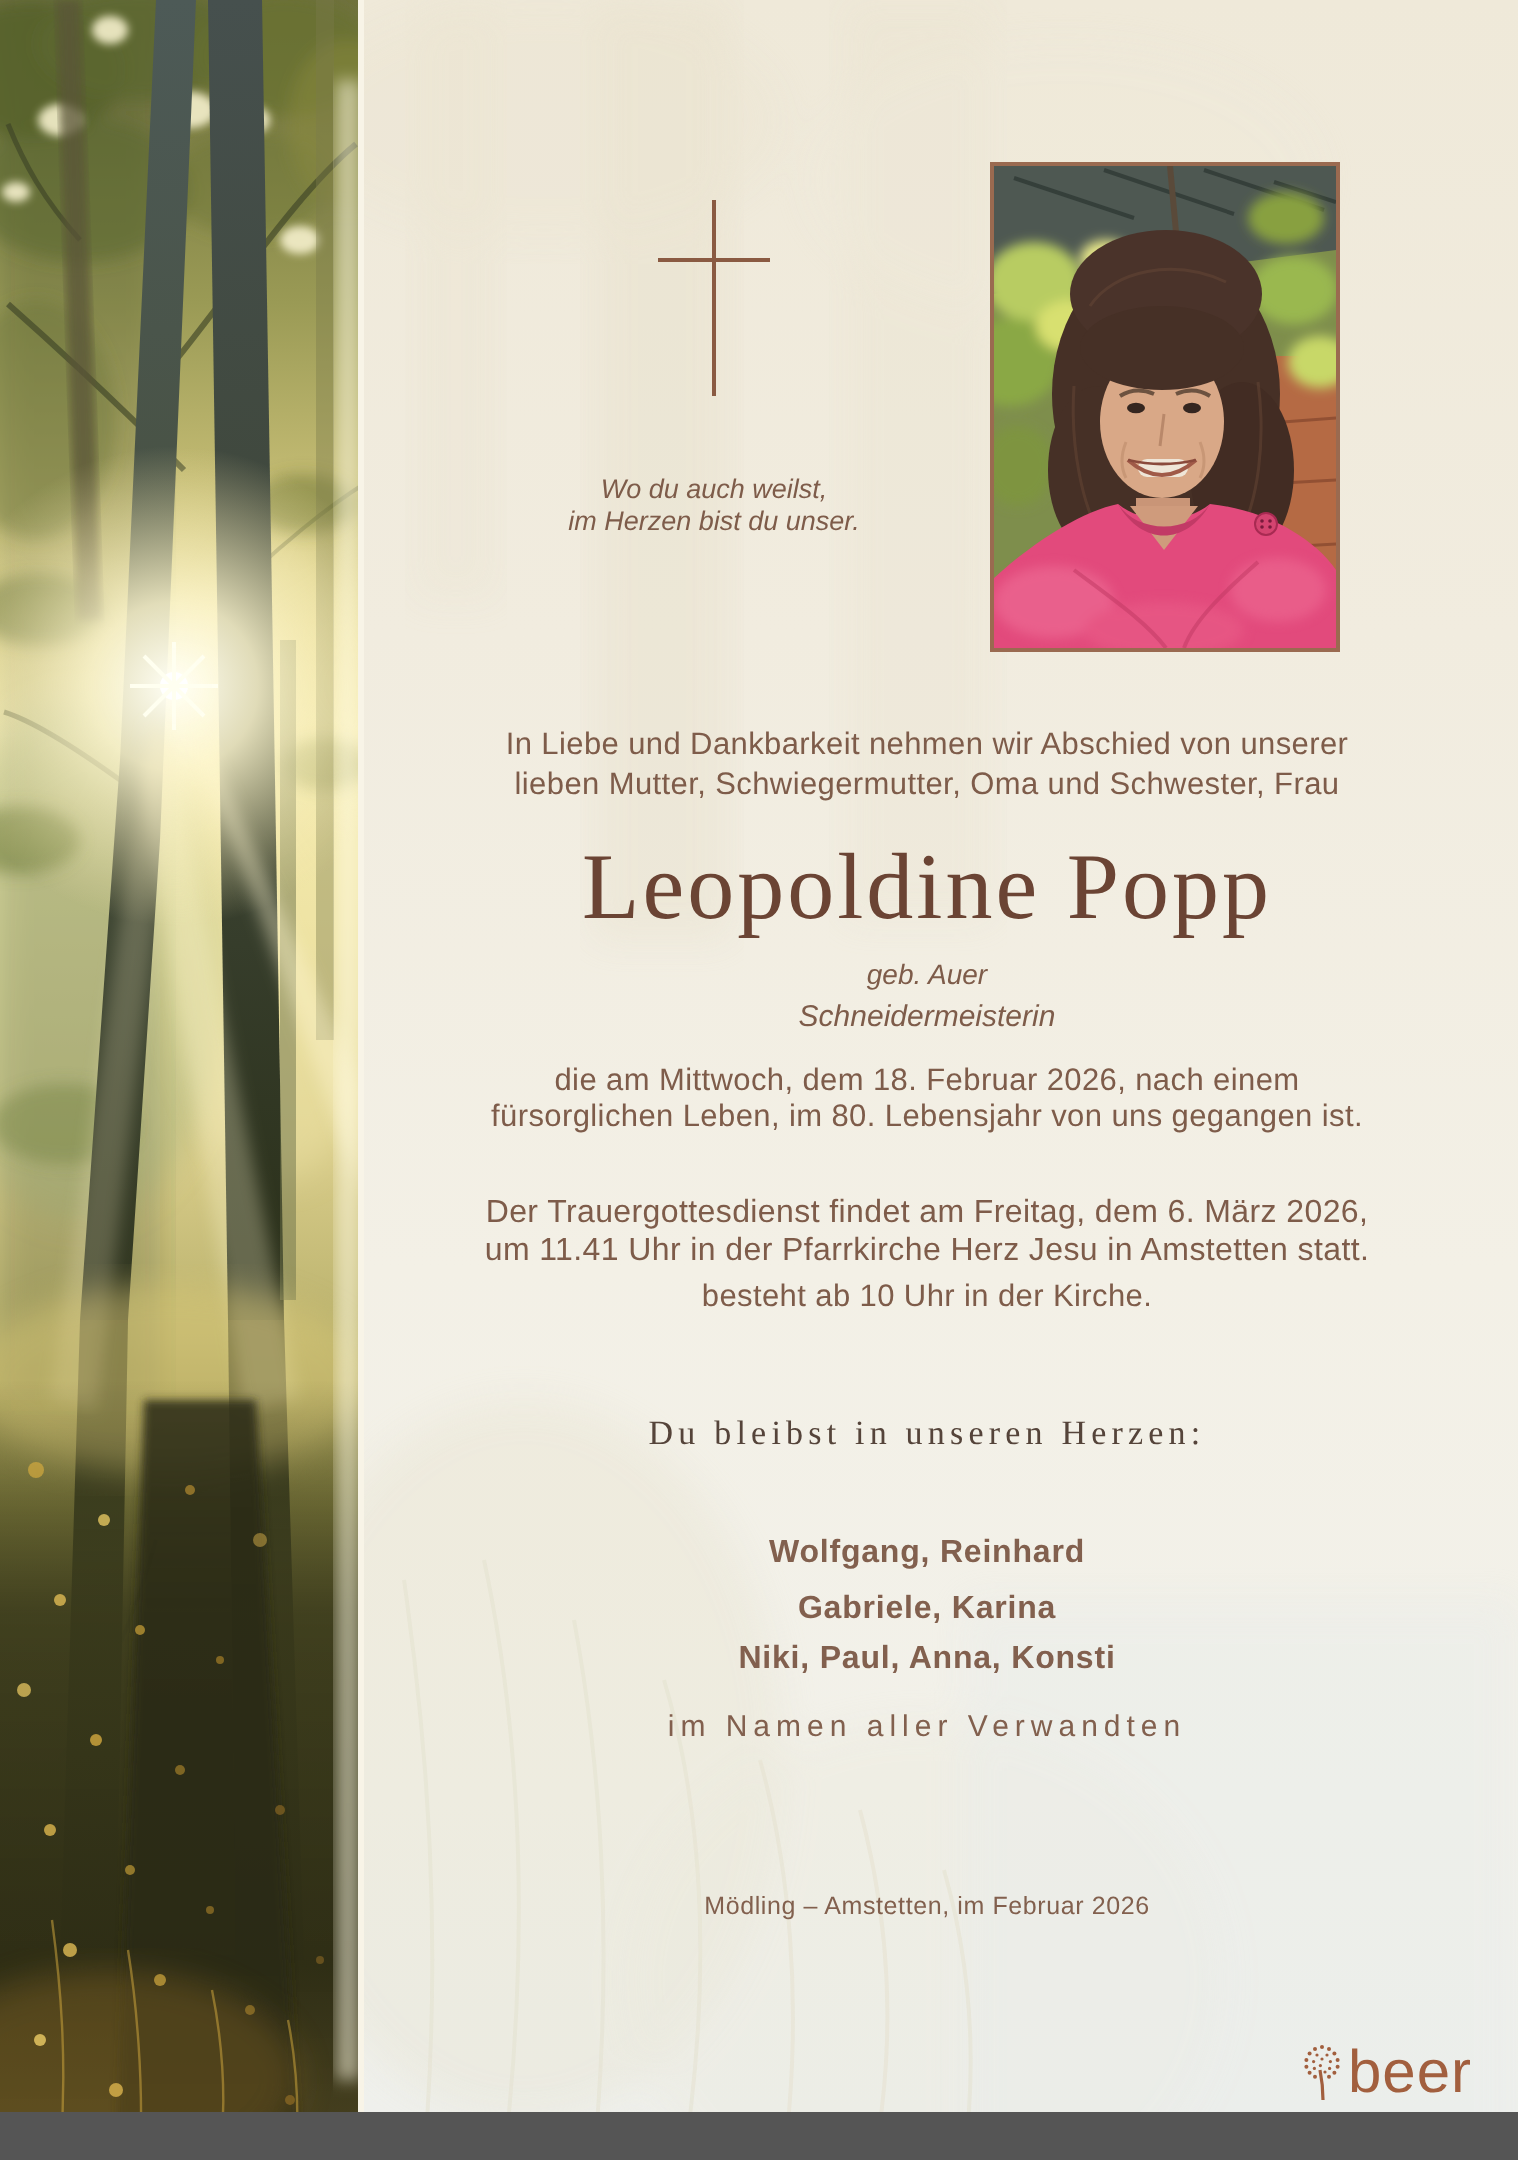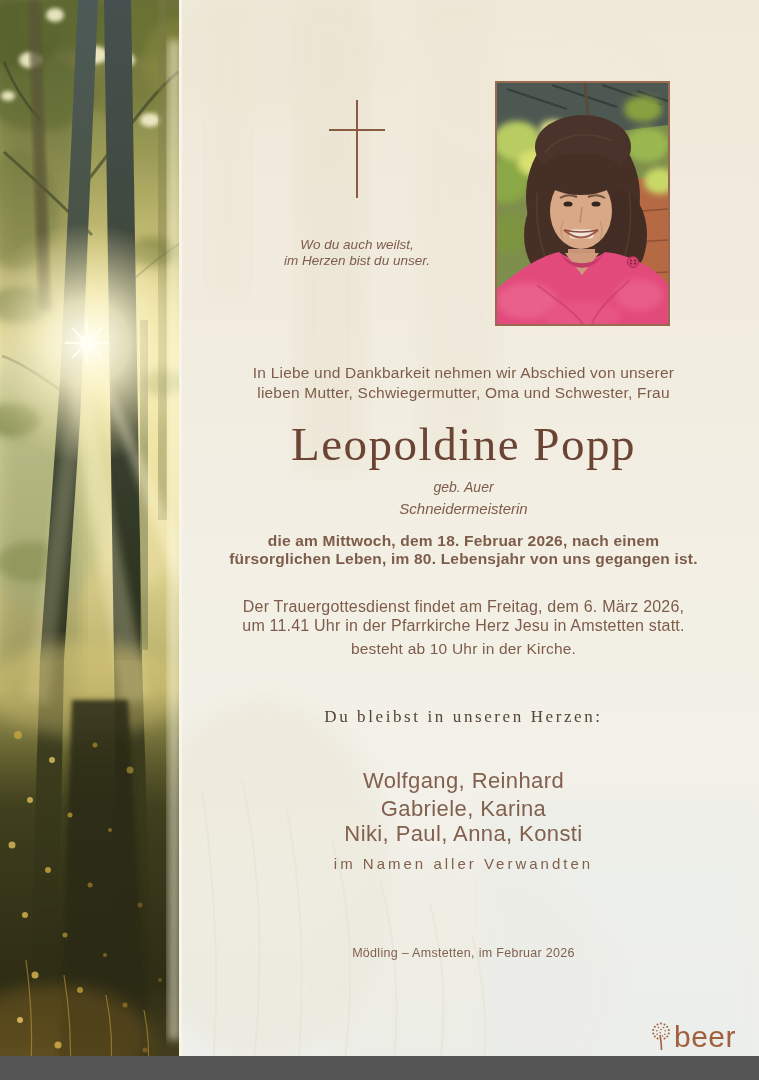--- a/index.html
+++ b/index.html
@@ -18,25 +18,25 @@
   #cross .h{position:absolute;left:0;top:29px;width:56px;height:1.5px;background:#8a5a42;}
   
   #photo{left:495px;top:81px;width:171px;height:241px;border:2px solid #9a6a50;box-sizing:content-box;background:#7e8e4c;}
   
   .col{left:182px;width:563px;text-align:center;color:#7e5c4a;}
   #epigraph{left:232px;top:237px;width:250px;text-align:center;font-style:italic;font-size:13.5px;line-height:15.5px;color:#7e5c4a;}
   #intro{top:363px;font-size:15.5px;line-height:20px;letter-spacing:.2px;}
   #name{top:419px;font-family:"Liberation Serif",serif;font-size:47px;line-height:50px;color:#6b4434;letter-spacing:1.5px;}
   #gebname{top:479px;font-size:14px;font-style:italic;}
   #profession{top:500px;font-size:15px;font-style:italic;}
-  #death{top:532px;font-size:15.5px;line-height:18px;letter-spacing:.2px;font-weight:bold;}
+  #death{top:532px;font-size:15.5px;line-height:18px;letter-spacing:.2px;}
   #service{top:598px;font-size:16px;line-height:18.5px;letter-spacing:.2px;}
   #farewell{top:640px;font-size:15.5px;line-height:18.5px;letter-spacing:.2px;}
   #hearts{top:707px;font-family:"Liberation Serif",serif;font-size:17px;letter-spacing:2.6px;color:#55443a;}
-  .mourner{font-size:22px;letter-spacing:.4px;color:#82604e;}
+  .mourner{font-size:16px;letter-spacing:.4px;color:#82604e;font-weight:bold;}
   #m0{top:768px;} #m1{top:796px;} #m2{top:821px;text-align:center;}
   #closing{top:855px;font-size:15px;letter-spacing:3px;color:#82604e;}
   #placedate{top:946px;font-size:12.5px;letter-spacing:.3px;color:#82604e;}
   
   #logo-icon{left:649px;top:1020px;width:25px;height:31px;}
   #logo-text{left:674px;top:1021px;font-size:30px;line-height:32px;color:#a25f3e;letter-spacing:.5px;}
   #copyright{right:6px;top:1061px;font-size:8.5px;color:#8a6a52;letter-spacing:.3px;}
 </style>
 </head>
 <body>

